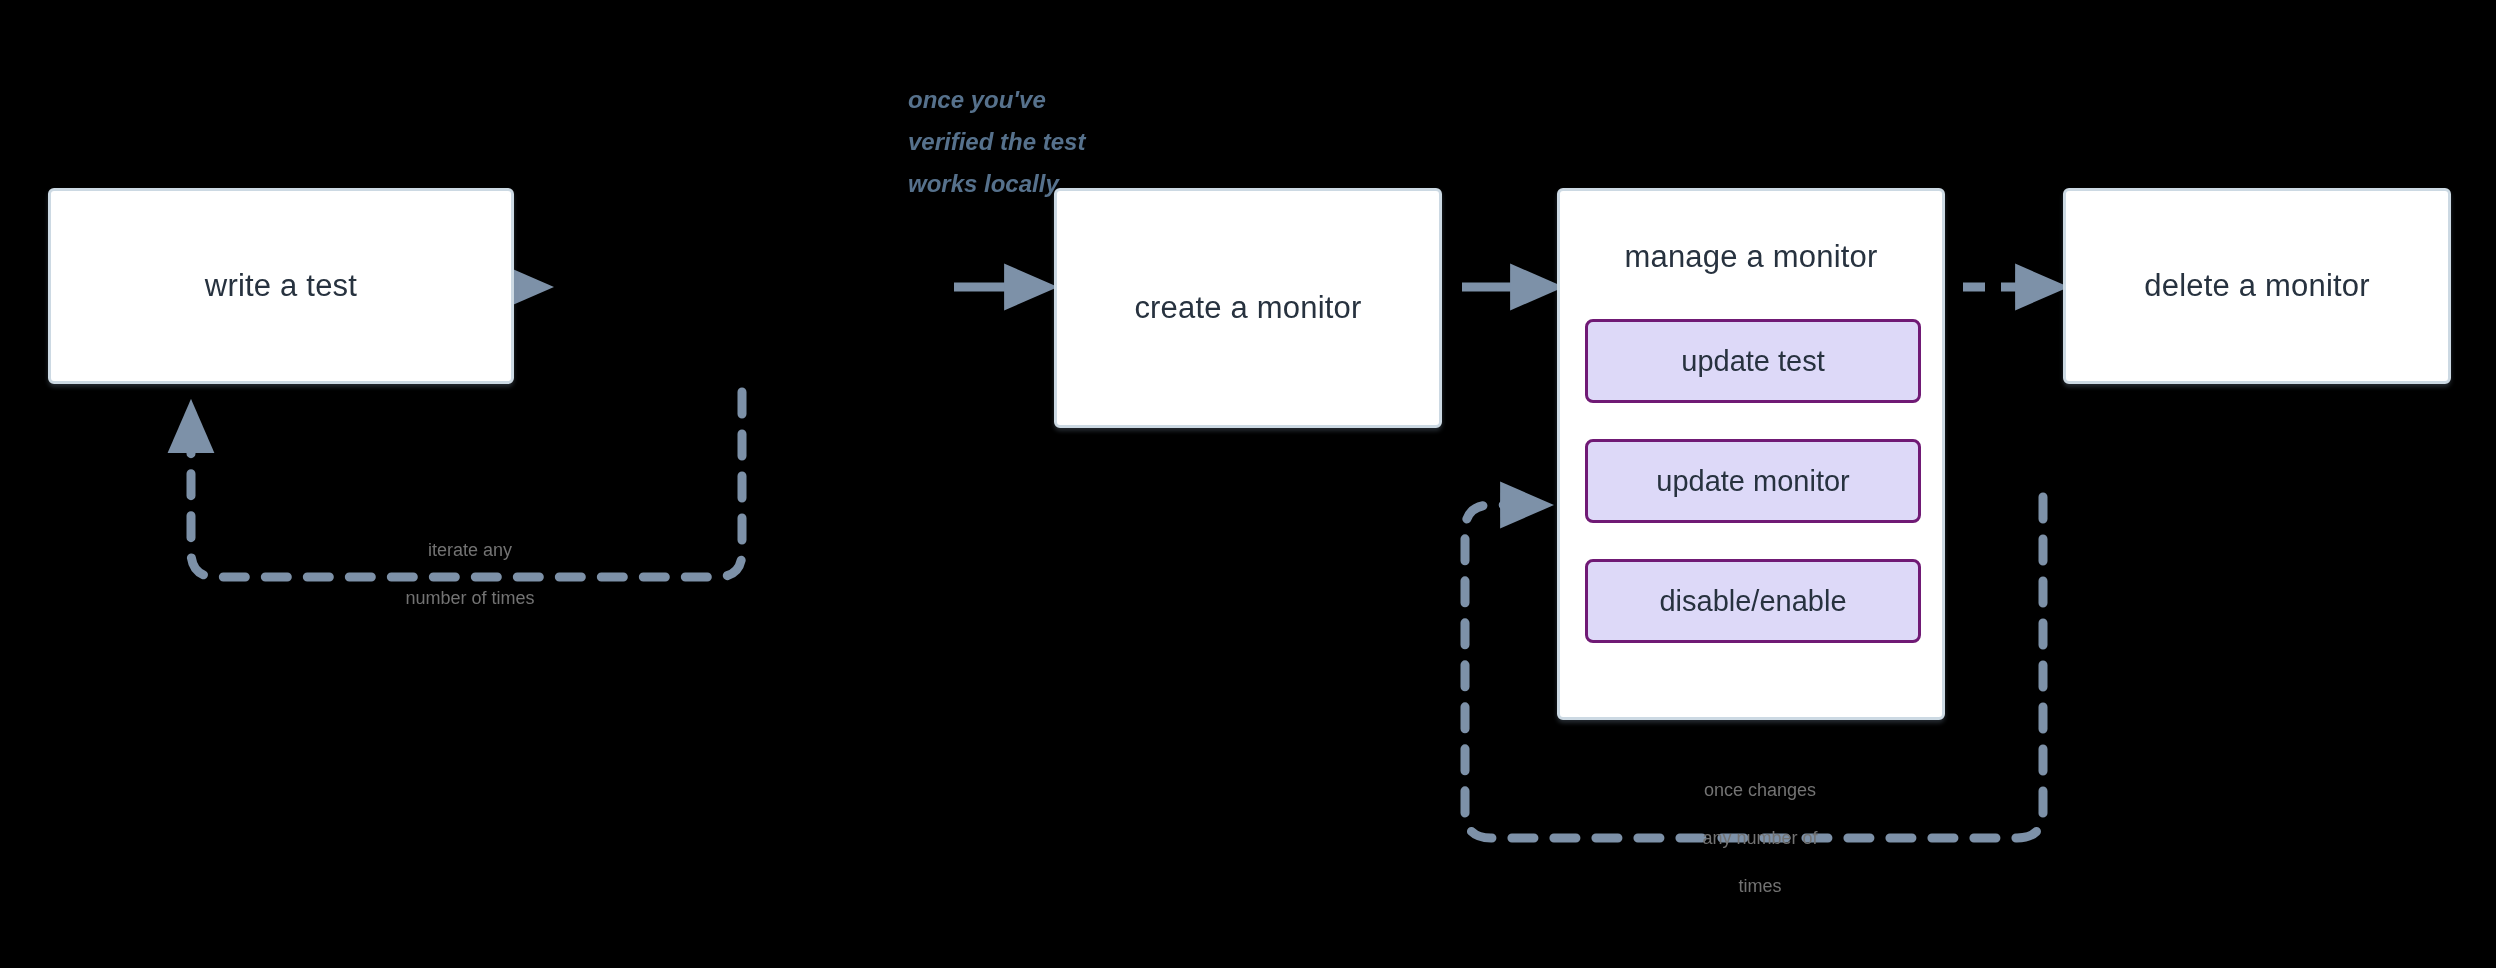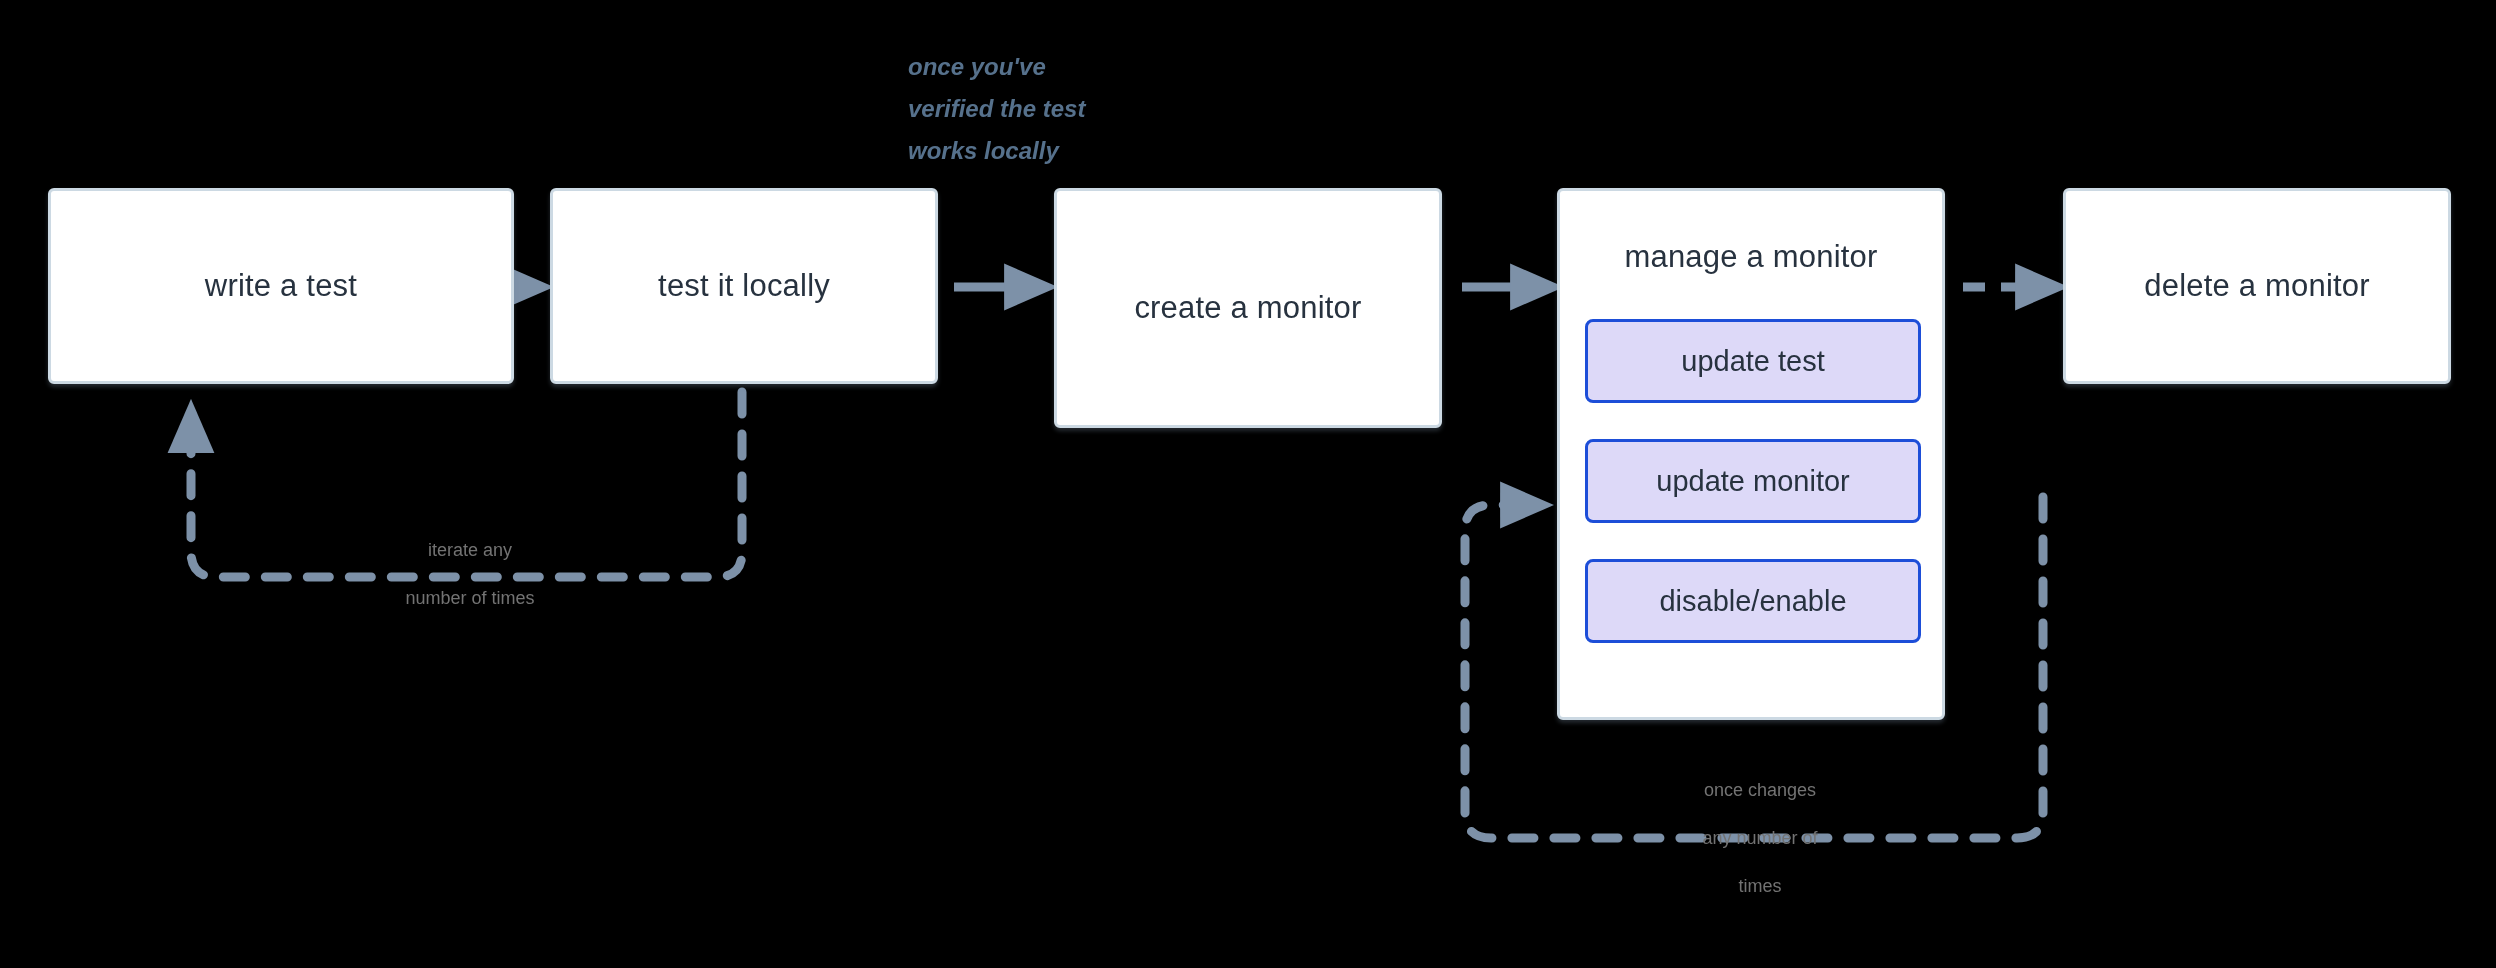--- a/index.html
+++ b/index.html
@@ -46,21 +46,21 @@
     top: 50%;
     transform: translateY(-50%);
   }
   .node-panel .node-label {
     top: 48px;
   }
   .subbox {
     position: absolute;
     box-sizing: border-box;
     background: #ddd9f8;
-    border: 3px solid #1d4ed8;
+    border: 3px solid #701a75;
     border-radius: 8px;
   }
   .subbox-label {
     position: absolute;
     left: 0;
     right: 0;
     top: 50%;
     transform: translateY(-50%);
     text-align: center;
     color: #27323f;
@@ -68,20 +68,21 @@
     white-space: nowrap;
   }
   .edge-note {
     position: absolute;
     color: #56718c;
     font-size: 24px;
     font-style: italic;
     font-weight: 700;
     line-height: 42px;
     white-space: pre;
+    margin-top: 33px;
   }
   .loop-note {
     position: absolute;
     color: #737373;
     font-size: 18px;
     line-height: 48px;
     text-align: center;
     white-space: pre;
   }
 </style>
@@ -119,23 +120,20 @@
 
     <g>
       <path d="M 2043 497 L 2043 812 Q 2043 838 2017 838 L 1491 838 Q 1465 838 1465 812 L 1465 531 Q 1465 505 1491 505 L 1528 505" fill="none" stroke="#7d91a8" stroke-width="9" stroke-dasharray="22 20" stroke-linecap="round" marker-end="url(#ah)"></path>
     </g>
   </svg>
 
   <div class="node node-plain" style="left:48px; top:188px; width:466px; height:196px;">
     <div class="node-label">write a test</div>
   </div>
 
-  <div class="node node-plain" style="left:550px; top:188px; width:388px; height:196px;">
-    <div class="node-label">test it locally</div>
-  </div>
 
   <div class="node node-plain" style="left:1054px; top:188px; width:388px; height:240px;">
     <div class="node-label">create a monitor</div>
   </div>
 
   <div class="node node-panel" style="left:1557px; top:188px; width:388px; height:532px;">
     <div class="node-label">manage a monitor</div>
 
     <div class="subbox" style="left:25px; top:128px; width:336px; height:84px;">
       <div class="subbox-label">update test</div>

